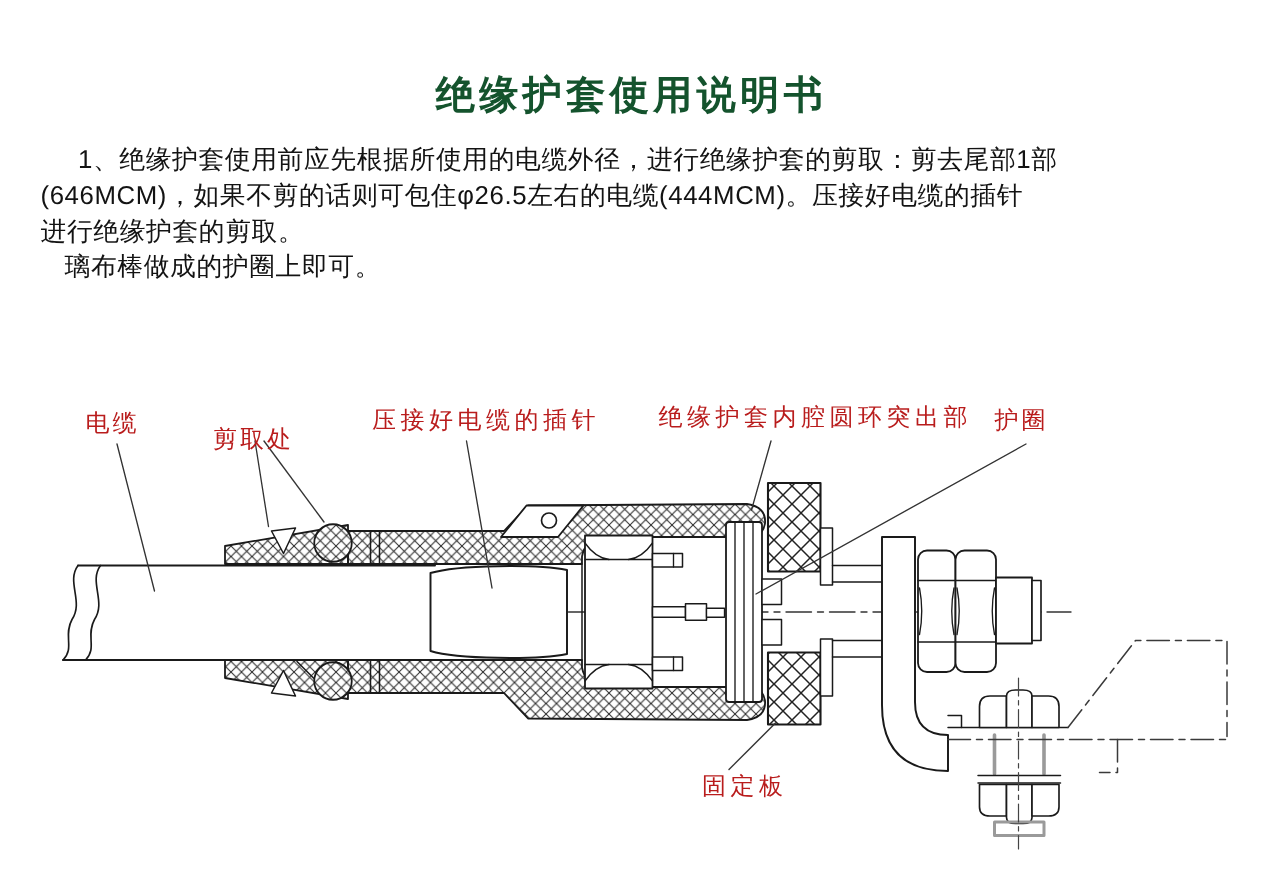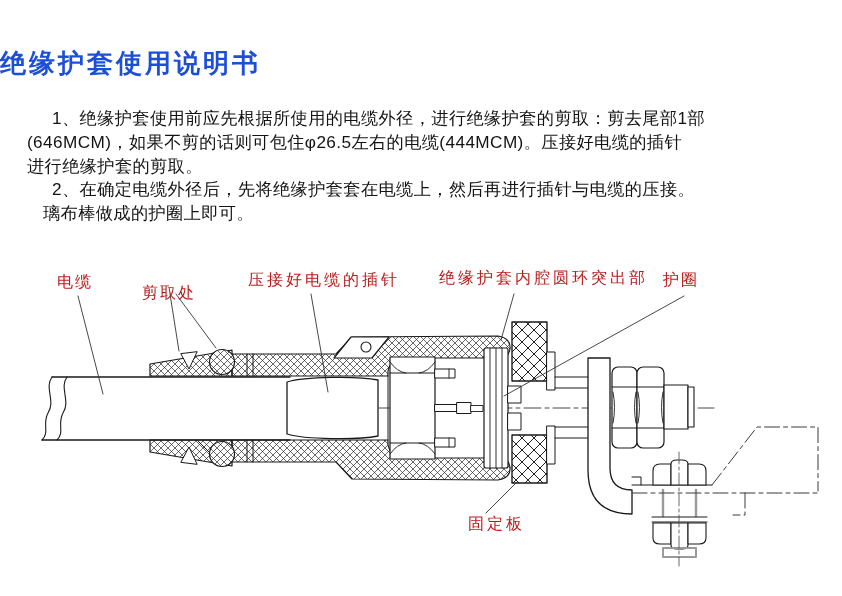--- a/index.html
+++ b/index.html
@@ -2,26 +2,26 @@
 <html><head>
 <meta charset="utf-8">
 <style>
   html,body{margin:0;padding:0;background:#e8e8e8;}
   .page{
     position:relative;width:842px;height:596px;background:#ffffff;
     font-family:"Liberation Sans","DejaVu Sans",sans-serif;color:#111;
     overflow:hidden;margin:0 auto;
   }
   .title{
-    position:absolute;top:46px;left:0;width:842px;text-align:left;
-    font-size:26px;font-weight:bold;letter-spacing:3px;color:#1d4ed8;
+    position:absolute;top:46px;left:0;width:842px;text-align:center;
+    font-size:26px;font-weight:bold;letter-spacing:3px;color:#14532d;
   }
   .bodytext{
     position:absolute;top:95px;left:27px;width:800px;
-    font-size:17.2px;line-height:23.8px;letter-spacing:0.4px;color:#131313;margin-top:12px;
+    font-size:17.2px;line-height:23.8px;letter-spacing:0.4px;color:#131313;
   }
   .bodytext .ln{white-space:nowrap;}
   .bodytext .ind1{margin-left:25px;}
   .bodytext .ind2{margin-left:16px;}
   .diagram-wrap{position:absolute;left:0;top:255px;width:842px;height:341px;}
   svg{display:block;}
   .dlabel{
     position:absolute;font-size:16px;letter-spacing:2px;color:#b91c1c;white-space:nowrap;
   }
   .dlabel.wide{letter-spacing:3px;margin-left:20px;}
@@ -30,21 +30,20 @@
 <body>
 
 <div class="page">
 
   <div class="title">绝缘护套使用说明书</div>
 
   <div class="bodytext">
     <div class="ln ind1">1、绝缘护套使用前应先根据所使用的电缆外径，进行绝缘护套的剪取：剪去尾部1部</div>
     <div class="ln">(646MCM)，如果不剪的话则可包住φ26.5左右的电缆(444MCM)。压接好电缆的插针</div>
     <div class="ln">进行绝缘护套的剪取。</div>
-    <div class="ln ind1">2、在确定电缆外径后，先将绝缘护套套在电缆上，然后再进行插针与电缆的压接。</div>
     <div class="ln ind2">璃布棒做成的护圈上即可。</div>
   </div>
 
   <div class="diagram-wrap">
     <svg width="842" height="341" viewBox="0 255 842 341" stroke-linecap="round" stroke-linejoin="round">
       <defs>
         <pattern id="hatchF" width="7" height="7" patternUnits="userSpaceOnUse">
           <path d="M0 0 L7 7 M7 0 L0 7" stroke="#2a2a2a" stroke-width="0.7"></path>
         </pattern>
         <pattern id="hatchC" width="12" height="12" patternUnits="userSpaceOnUse">

